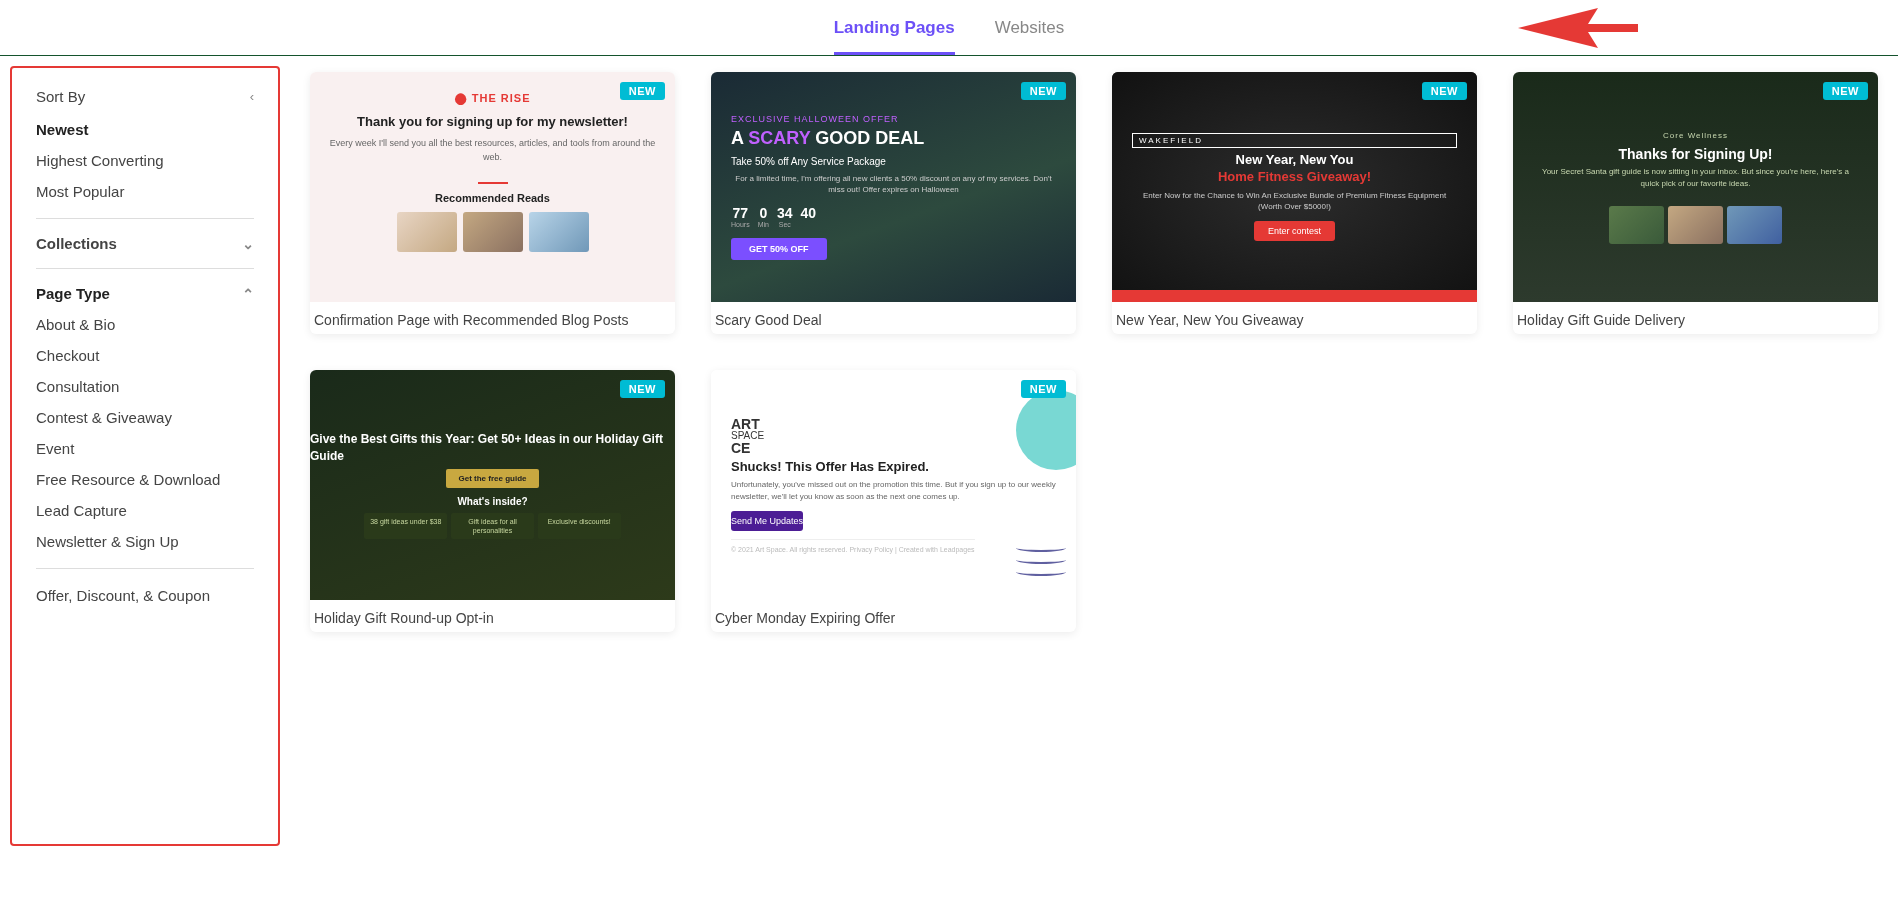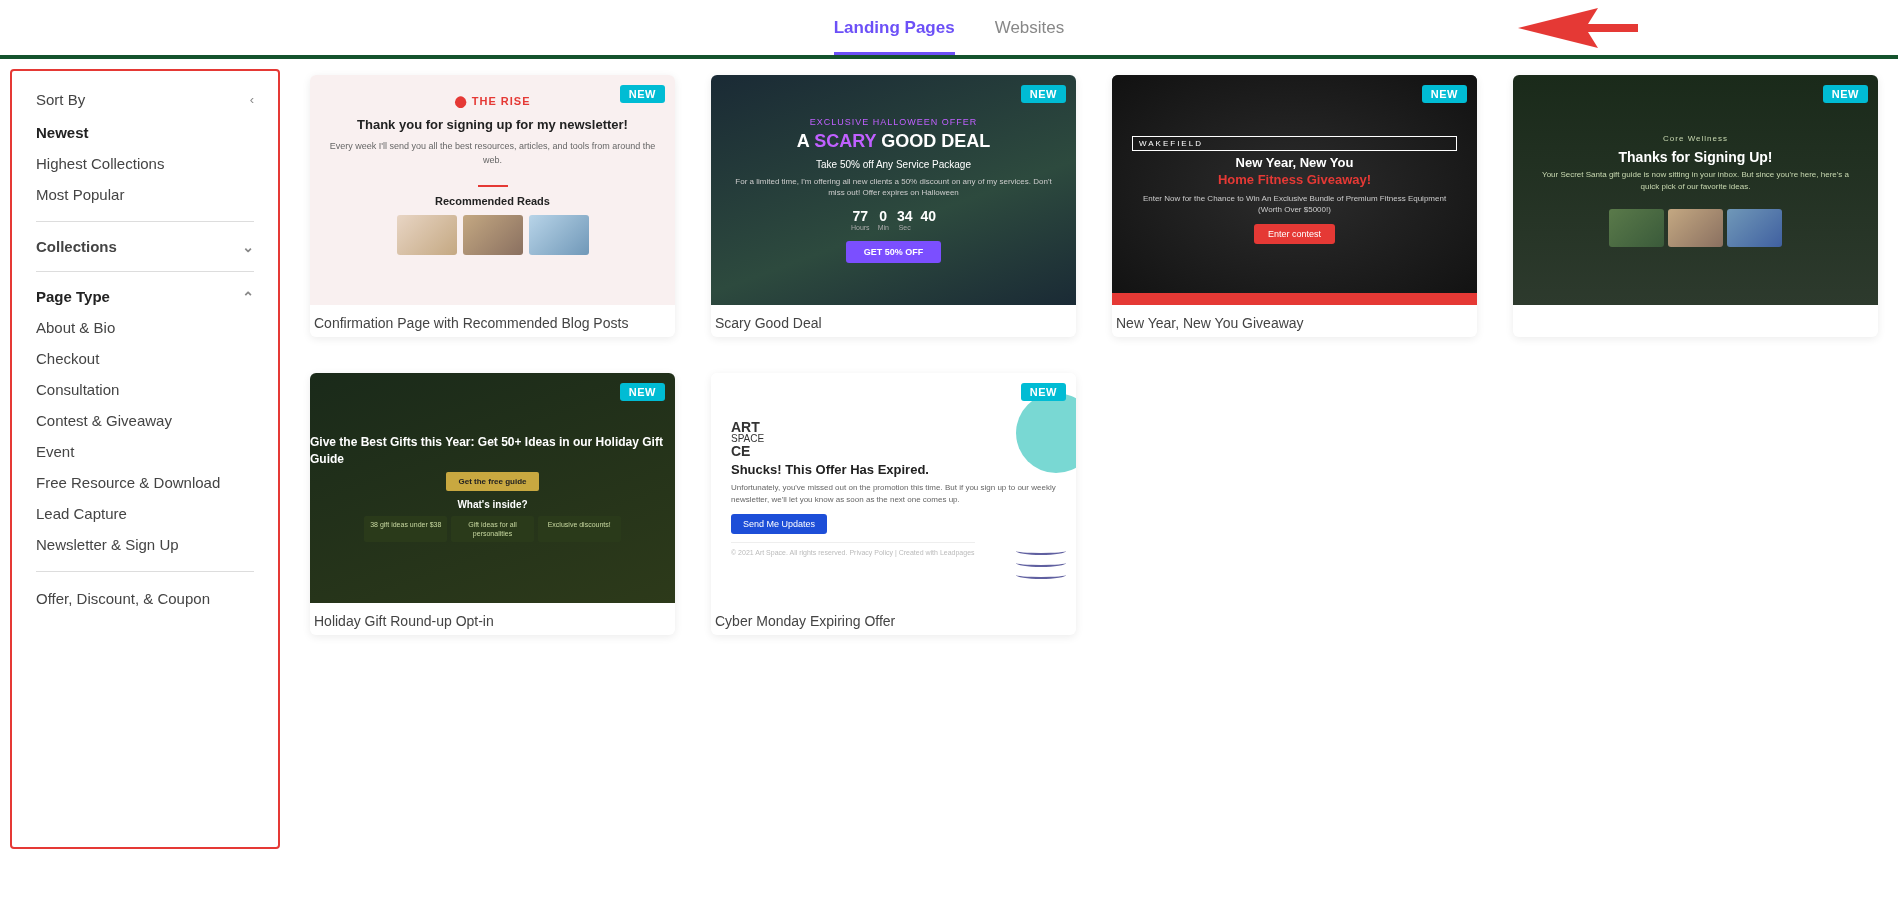--- a/index.html
+++ b/index.html
@@ -1,19 +1,19 @@
 <!DOCTYPE html>
 <html><head>
   <meta charset="utf-8">
   <style>
     * { box-sizing: border-box; margin: 0; padding: 0; }
     body { font-family: -apple-system, BlinkMacSystemFont, 'Segoe UI', sans-serif; background: #fff; color: #333; overflow-x: hidden; }
 
     
-    .header { display: flex; justify-content: center; align-items: center; padding: 18px 0 0 0; border-bottom: 4px solid #14532d; position: relative; }
+    .header { display: flex; justify-content: center; align-items: center; padding: 18px 0 0 0; border-bottom: 1px solid #14532d; position: relative; }
     .tabs { display: flex; gap: 40px; align-items: center; }
     .tab { font-size: 17px; padding-bottom: 14px; cursor: pointer; color: #888; border-bottom: 3px solid transparent; text-decoration: none; }
     .tab.active { color: #6c50f7; border-bottom: 3px solid #6c50f7; font-weight: 600; }
 
     
     .arrow-container { position: absolute; right: 260px; top: 8px; }
     .red-arrow { width: 120px; height: 40px; }
 
     
     .main-layout { display: flex; min-height: 800px; }
@@ -36,21 +36,21 @@
     .template-grid { display: grid; grid-template-columns: repeat(4, 1fr); gap: 36px; }
 
     
     .template-card { border-radius: 6px; overflow: hidden; box-shadow: 0 2px 8px rgba(0,0,0,0.08); cursor: pointer; transition: box-shadow 0.2s; }
     .card-image-container { position: relative; width: 100%; height: 230px; overflow: hidden; }
     .new-badge { position: absolute; top: 10px; right: 10px; background: #00bcd4; color: #fff; font-size: 11px; font-weight: 700; padding: 3px 9px; border-radius: 3px; letter-spacing: 0.5px; }
     .card-title { font-size: 14px; color: #444; padding: 10px 4px 6px 4px; font-weight: 400; }
 
     
     .preview-confirmation { background: #f9f0f0; display: flex; flex-direction: column; align-items: center; justify-content: flex-start; padding: 20px 16px 0; }
-    .preview-scary { background: linear-gradient(160deg, #1a2a35 0%, #2d4a3e 60%, #1a2a35 100%); display: flex; flex-direction: column; align-items: center; justify-content: center; padding: 20px; }
+    .preview-scary { background: linear-gradient(160deg, #1a2a35 0%, #2d4a3e 60%, #1a2a35 100%); display: flex; flex-direction: column; align-items: flex-start; justify-content: center; padding: 20px; }
     .preview-fitness { background: #111; display: flex; flex-direction: column; align-items: center; justify-content: center; padding: 20px; position: relative; }
     .preview-holiday { background: linear-gradient(180deg, #1a2a1a 0%, #2d3a2d 100%); display: flex; flex-direction: column; align-items: center; justify-content: center; padding: 20px; }
     .preview-giftguide { background: linear-gradient(160deg, #1a2a1a 0%, #2d3a1a 100%); display: flex; flex-direction: column; align-items: center; justify-content: center; }
     .preview-cyber { background: #fff; display: flex; flex-direction: column; align-items: flex-start; justify-content: center; padding: 20px; }
 
     
     .conf-logo { font-size: 11px; color: #e53935; font-weight: 700; margin-bottom: 8px; letter-spacing: 1px; }
     .conf-title { font-size: 13px; font-weight: 700; color: #222; text-align: center; margin-bottom: 6px; line-height: 1.4; }
     .conf-subtitle { font-size: 9px; color: #666; text-align: center; margin-bottom: 10px; line-height: 1.5; }
     .conf-divider { width: 30px; border-top: 2px solid #e53935; margin: 8px auto; }
@@ -99,21 +99,21 @@
     .guide-btn { background: #c8a840; color: #222; border: none; padding: 5px 12px; font-size: 8px; border-radius: 2px; cursor: pointer; font-weight: 600; margin-bottom: 8px; }
     .guide-whats { font-size: 10px; font-weight: 700; color: #fff; margin-bottom: 6px; text-align: center; }
     .guide-items { display: flex; gap: 4px; }
     .guide-item { background: #2a3a1a; flex: 1; padding: 4px; border-radius: 2px; font-size: 7px; color: #c8d8a0; text-align: center; line-height: 1.3; }
 
     
     .cyber-art { font-size: 14px; font-weight: 900; color: #333; line-height: 1; margin-bottom: 4px; }
     .cyber-art span { font-size: 10px; display: block; font-weight: 400; }
     .cyber-shucks { font-size: 13px; font-weight: 700; color: #222; margin-bottom: 4px; line-height: 1.3; }
     .cyber-desc { font-size: 8px; color: #666; margin-bottom: 8px; line-height: 1.5; }
-    .cyber-btn { background: #1d4ed8; color: #fff; border: none; padding: 5px 12px; font-size: 9px; border-radius: 3px; cursor: pointer; margin-bottom: 8px; }
+    .cyber-btn { background: #4c1d95; color: #fff; border: none; padding: 5px 0; font-size: 9px; border-radius: 3px; cursor: pointer; margin-bottom: 8px; }
     .cyber-footer { font-size: 7px; color: #bbb; border-top: 1px solid #eee; padding-top: 6px; }
     .cyber-teal-circle { position: absolute; right: -20px; top: 20px; width: 80px; height: 80px; background: #40c8c0; border-radius: 50%; opacity: 0.7; }
     .cyber-waves { position: absolute; right: 10px; bottom: 20px; }
     .wave-line { width: 50px; height: 8px; border-bottom: 2px solid #6060a0; border-radius: 50%; margin-bottom: 4px; }
     .preview-cyber { position: relative; overflow: hidden; }
   </style>
 </head>
 <body>
 
 <div class="header">
@@ -131,21 +131,21 @@
 <div class="main-layout">
 
   <div class="sidebar">
 
     <div class="sidebar-section">
       <div class="sidebar-sort-header">
         <span>Sort By</span>
         <span class="sidebar-chevron-left">‹</span>
       </div>
       <div class="sidebar-item active">Newest</div>
-      <div class="sidebar-item">Highest Collections</div>
+      <div class="sidebar-item">Highest Converting</div>
       <div class="sidebar-item">Most Popular</div>
     </div>
 
     <hr class="sidebar-divider">
 
     <div class="sidebar-section">
       <div class="sidebar-collapsible-header">
         <span>Collections</span>
         <span style="font-size:14px;color:#888;">⌄</span>
       </div>
@@ -256,20 +256,21 @@
             <div class="holiday-title">Thanks for Signing Up!</div>
             <div class="holiday-subtitle">Your Secret Santa gift guide is now sitting in your inbox. But since you're here, here's a quick pick of our favorite ideas.</div>
             <div class="holiday-thumbs">
               <div class="holiday-thumb holiday-thumb1"></div>
               <div class="holiday-thumb holiday-thumb2"></div>
               <div class="holiday-thumb holiday-thumb3"></div>
             </div>
           </div>
           <div class="new-badge">NEW</div>
         </div>
+        <div class="card-title">Holiday Gift Guide Delivery</div>
       </div>
 
       <div class="template-card">
         <div class="card-image-container">
           <div class="preview-giftguide" style="height:100%; width:100%;">
             <div class="guide-title">Give the Best Gifts this Year: Get 50+ Ideas in our Holiday Gift Guide</div>
             <button class="guide-btn">Get the free guide</button>
             <div class="guide-whats">What's inside?</div>
             <div class="guide-items">
               <div class="guide-item">38 gift ideas under $38</div>

